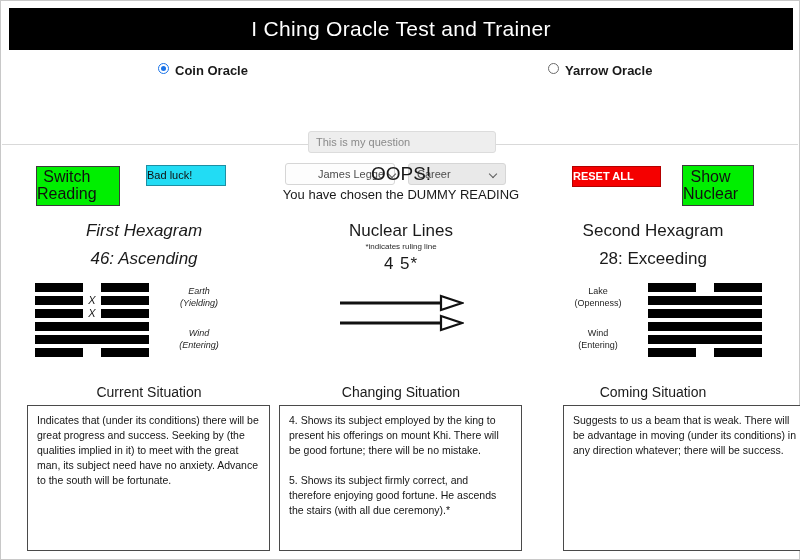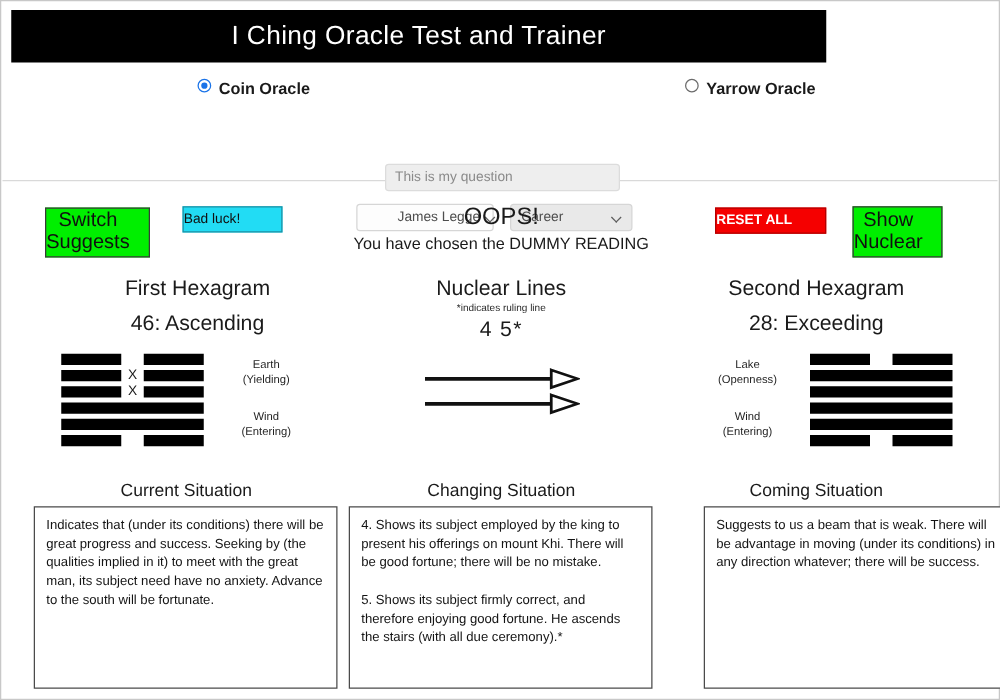--- a/index.html
+++ b/index.html
@@ -21,21 +21,21 @@
     box-sizing: border-box;
     border: 1px solid #c8c8c8;
     background: #ffffff;
   }
 
   
   .header-bar {
     position: absolute;
     left: 8px;
     top: 7px;
-    width: 652px;
+    width: 784px;
     height: 42px;
     background: #000000;
     color: #ffffff;
     display: flex;
     align-items: center;
     justify-content: center;
   }
   .header-title {
     font-size: 21px;
     letter-spacing: 0.3px;
@@ -233,21 +233,21 @@
     margin-top: 2px;
   }
 
   
   .col {
     position: absolute;
     top: 220px;
     width: 266px;
     text-align: center;
   }
-  .col-1 { left: 24px; }
+  .col-1 { left: 10px; font-style: italic; }
   .col-2 { left: 267px; }
   .col-3 { left: 519px; }
 
   .col-heading {
     font-size: 17px;
     color: #1a1a1a;
     font-weight: 400;
   }
   .col-note {
     font-size: 8px;
@@ -401,21 +401,21 @@
 
     <div class="select-box select-topic">
       <span class="sel-label">Career</span>
       <span class="chev"></span>
     </div>
   </div>
 
   <div class="btn btn-switch">
     <span>
       <span>Switch</span><br>
-      <span>Suggests</span>
+      <span>Reading</span>
     </span>
   </div>
 
   <div class="btn btn-badluck">
     <span>Bad luck!</span>
   </div>
 
   <div class="status-block">
     <div class="status-oops">OOPS!</div>
     <div class="status-sub">You have chosen the DUMMY READING</div>

